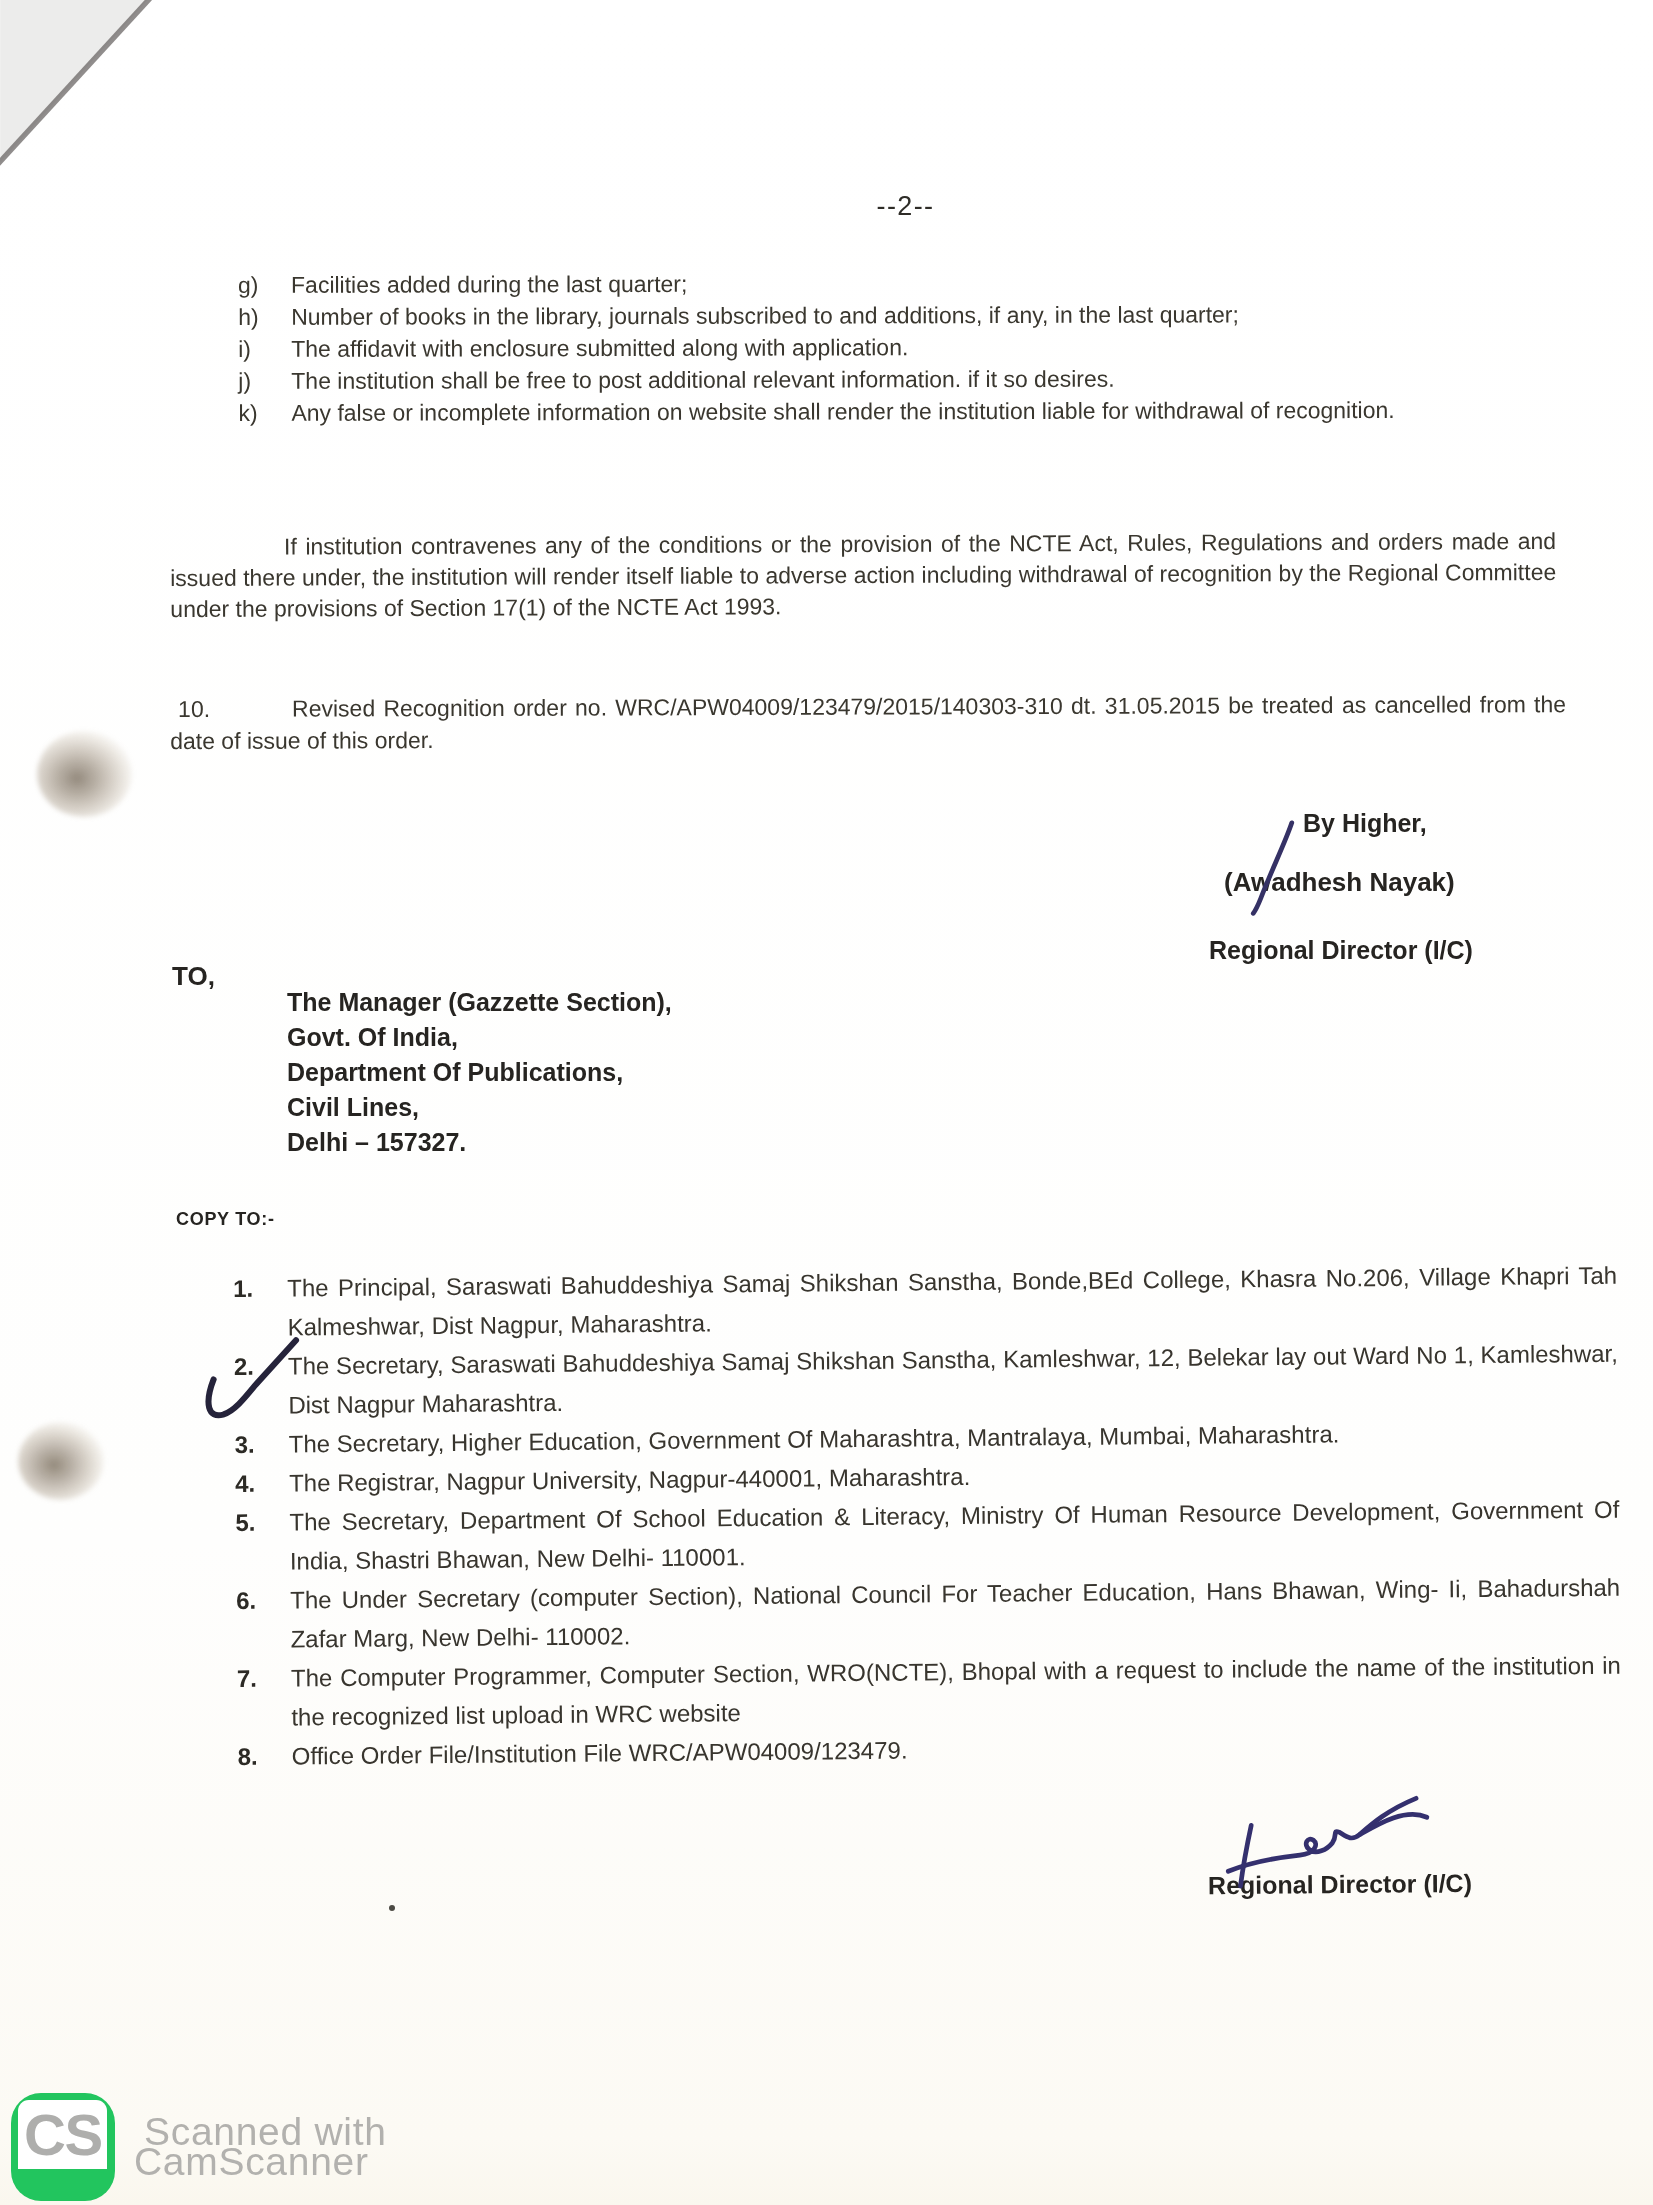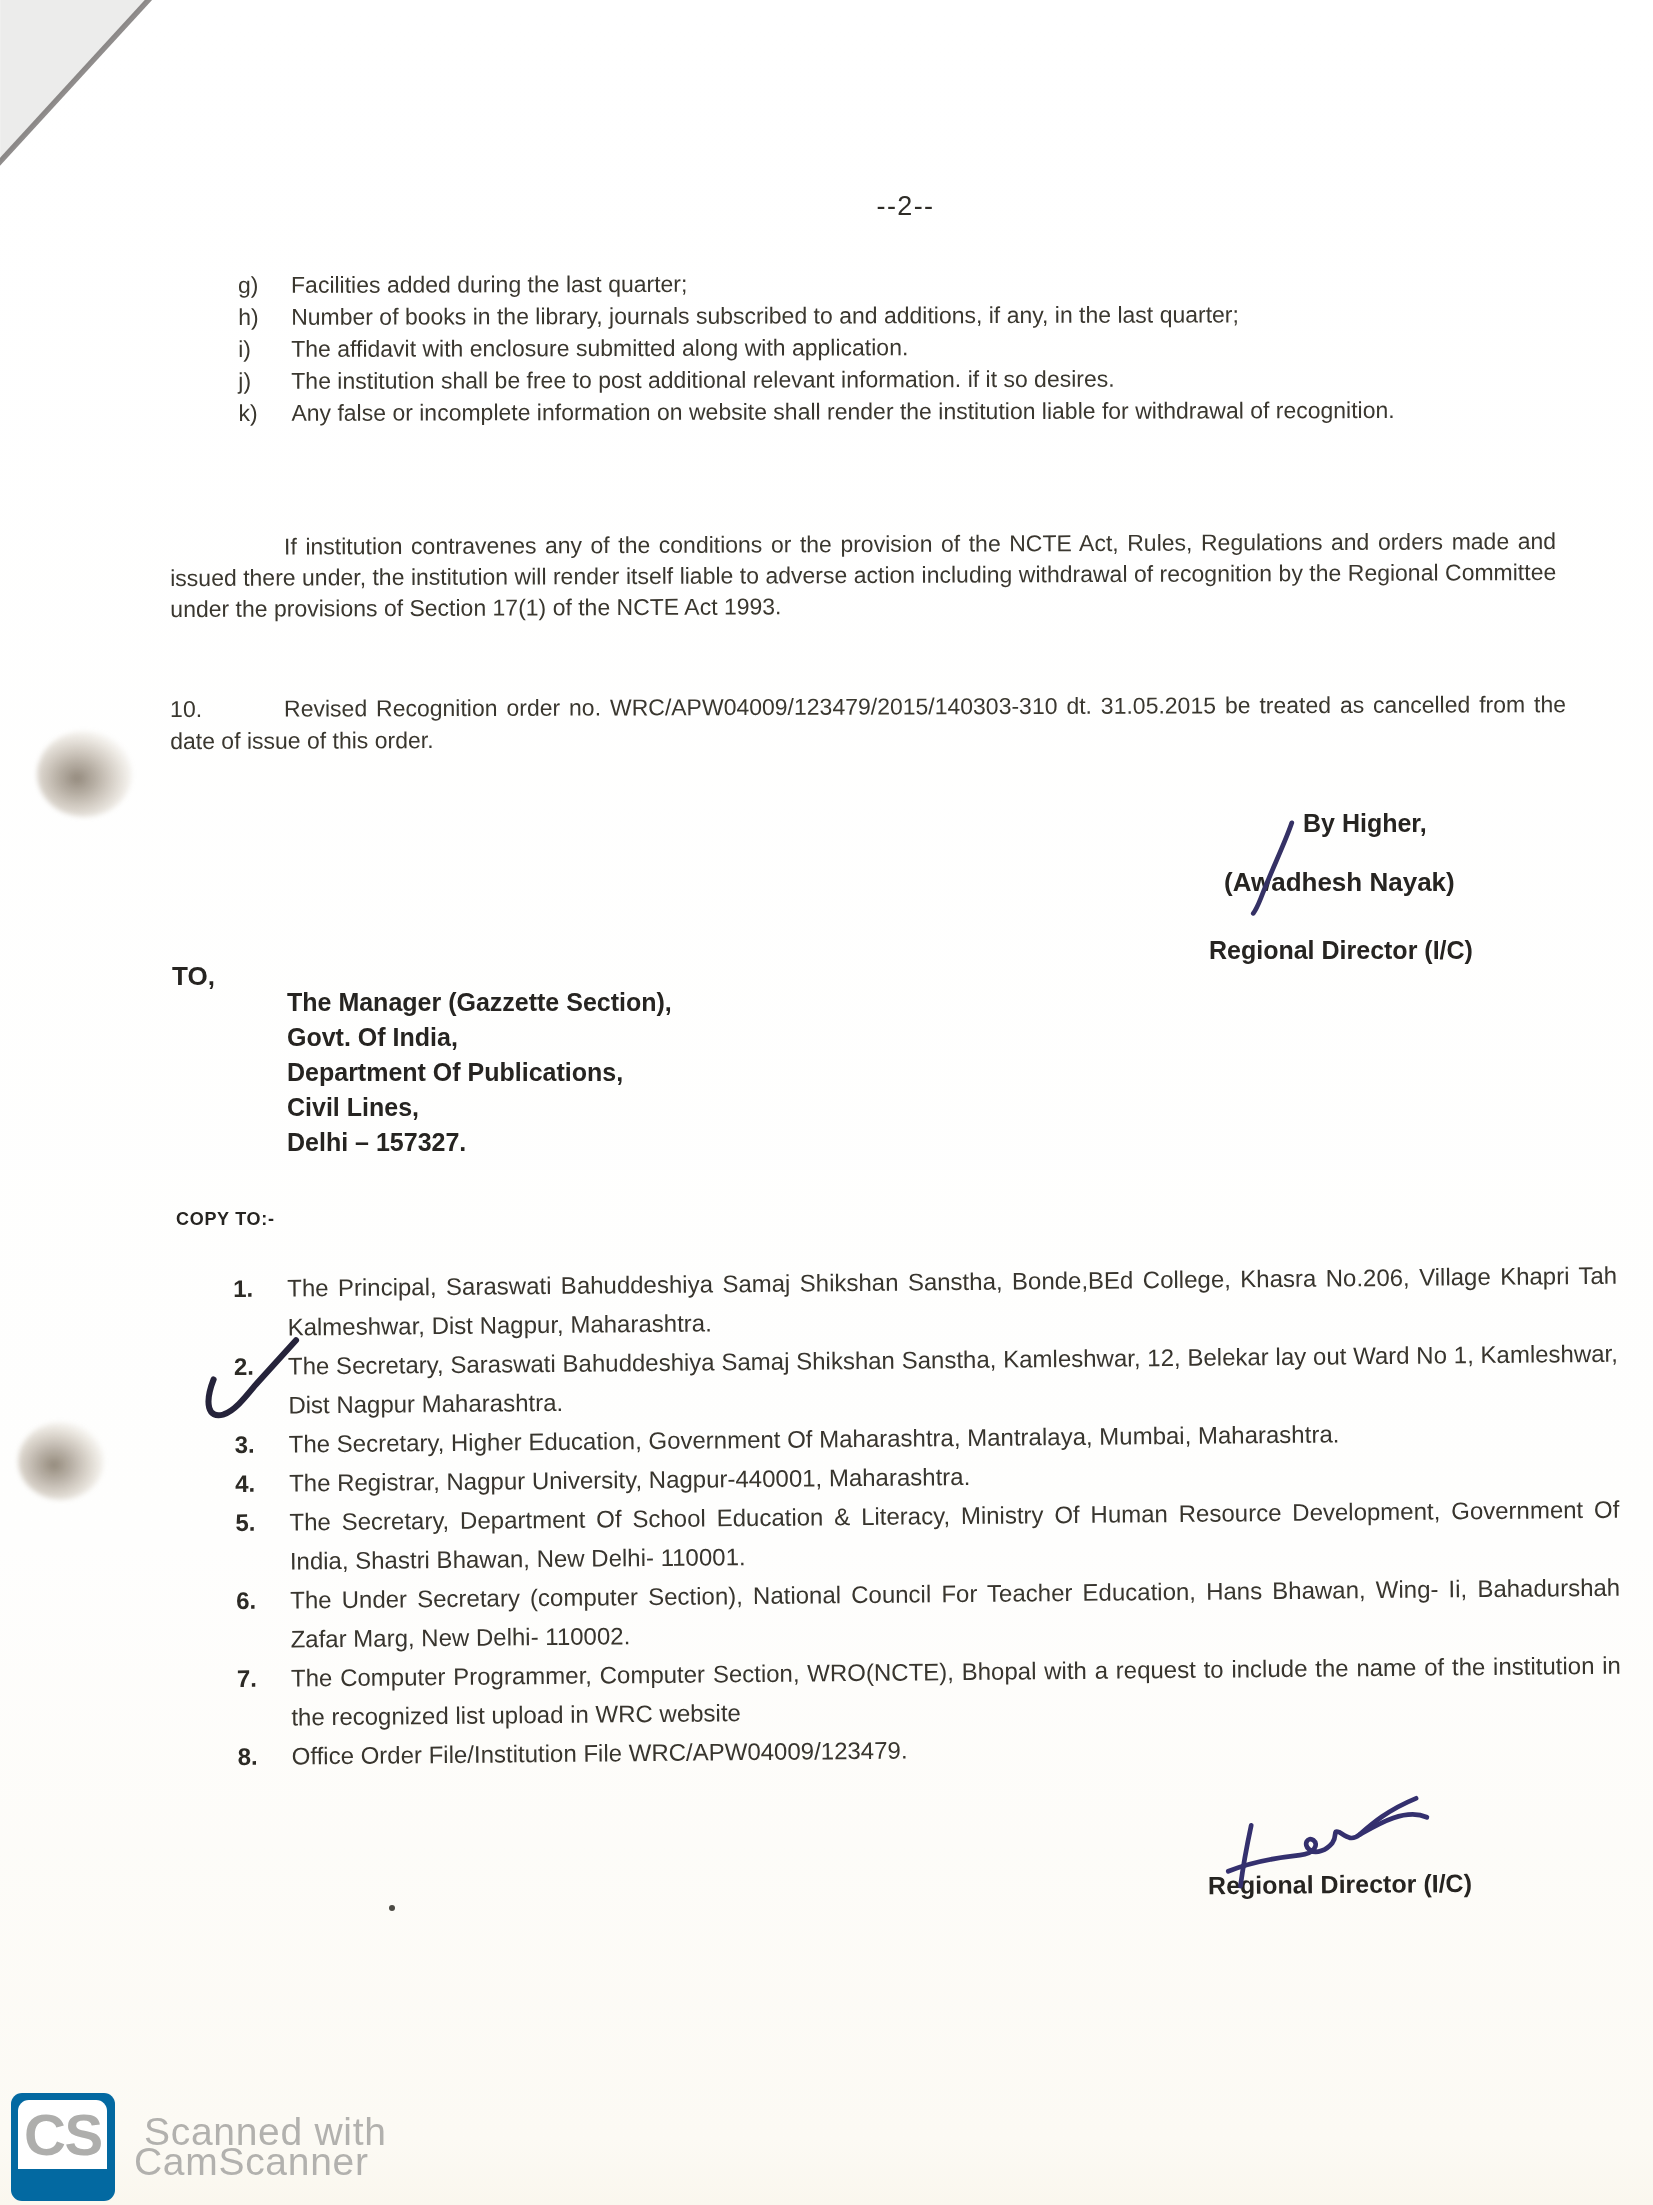--- a/index.html
+++ b/index.html
@@ -18,35 +18,35 @@
       radial-gradient(ellipse at 42% 55%, rgba(90,75,55,.65) 0%, rgba(120,100,75,.35) 40%, rgba(160,140,110,.18) 62%, rgba(160,140,110,0) 78%);
     filter:blur(2.7px);
   }
   
   .pagenum{left:804px;top:191px;width:203px;text-align:center;font-size:27px;letter-spacing:1.4px;color:#2e2c27;}
   .sublist{left:238px;top:269px;width:1313px;font-size:23px;line-height:32px;transform:rotate(-0.15deg);transform-origin:left top;}
   .clause{text-align:justify;text-align-last:left;padding-left:53px;text-indent:-53px;}
   .clause .lab{display:inline-block;width:53px;text-indent:0;}
   .para1{left:170px;top:532px;width:1386px;font-size:23px;line-height:31px;text-align:justify;text-align-last:left;text-indent:114px;margin:0;transform:rotate(-0.25deg);transform-origin:left top;}
   .para10{left:170px;top:693px;width:1396px;font-size:23px;line-height:32px;text-align:justify;text-align-last:left;margin:0;transform:rotate(-0.2deg);transform-origin:left top;}
-  .para10 .num{display:inline-block;width:114px;}
+  .para10 .num{display:inline-block;width:114px;margin-left:8px;}
   .bold{font-weight:700;color:#262421;}
   .byorder{left:1303px;top:809px;font-size:25px;}
   .signame{left:1224px;top:867px;font-size:26px;}
   .sigtitle{left:1209px;top:936px;font-size:25px;}
   .to-label{left:172px;top:961px;font-size:26px;}
   .to-addr{left:287px;top:985px;font-size:25px;line-height:35px;}
   .copyhead{left:176px;top:1209px;font-size:18px;letter-spacing:0.7px;}
   .copylist{left:233px;top:1269px;width:1384px;font-size:24px;line-height:39px;transform:rotate(-0.55deg);transform-origin:left top;color:#38352e;}
   .copyitem{text-align:justify;text-align-last:left;padding-left:54px;text-indent:-54px;}
   .copyitem .lab{display:inline-block;width:54px;text-indent:0;font-weight:600;color:#2c2a25;}
   .bottomtitle{left:1208px;top:1870px;font-size:25px;transform:rotate(-0.5deg);}
   .inkdot{left:389px;top:1905px;width:6px;height:6px;border-radius:50%;background:#4c4a44;}
   
-  .cs-logo{left:10.8px;top:2093px;width:104px;height:108px;background:#0369a1;border-radius:11px;}
+  .cs-logo{left:10.8px;top:2093px;width:104px;height:108px;background:#22c55e;border-radius:30px;}
   .cs-logo .inner{position:absolute;left:7.4px;top:7.4px;right:7.4px;height:69px;background:#ffffff;border-radius:10.8px 10.8px 0 0;display:flex;align-items:center;justify-content:center;}
   .cs-logo .cs{font-size:58px;font-weight:700;color:#aeaeac;letter-spacing:-1.4px;}
   .scanline{color:#b2b1ae;font-size:39px;letter-spacing:0.7px;}
   .scan1{left:144px;top:2093px;margin-top:17px;}
   .scan2{left:134px;top:2140px;}
 </style>
 </head>
 <body>
 
 <div class="abs pagenum">--2--</div>

